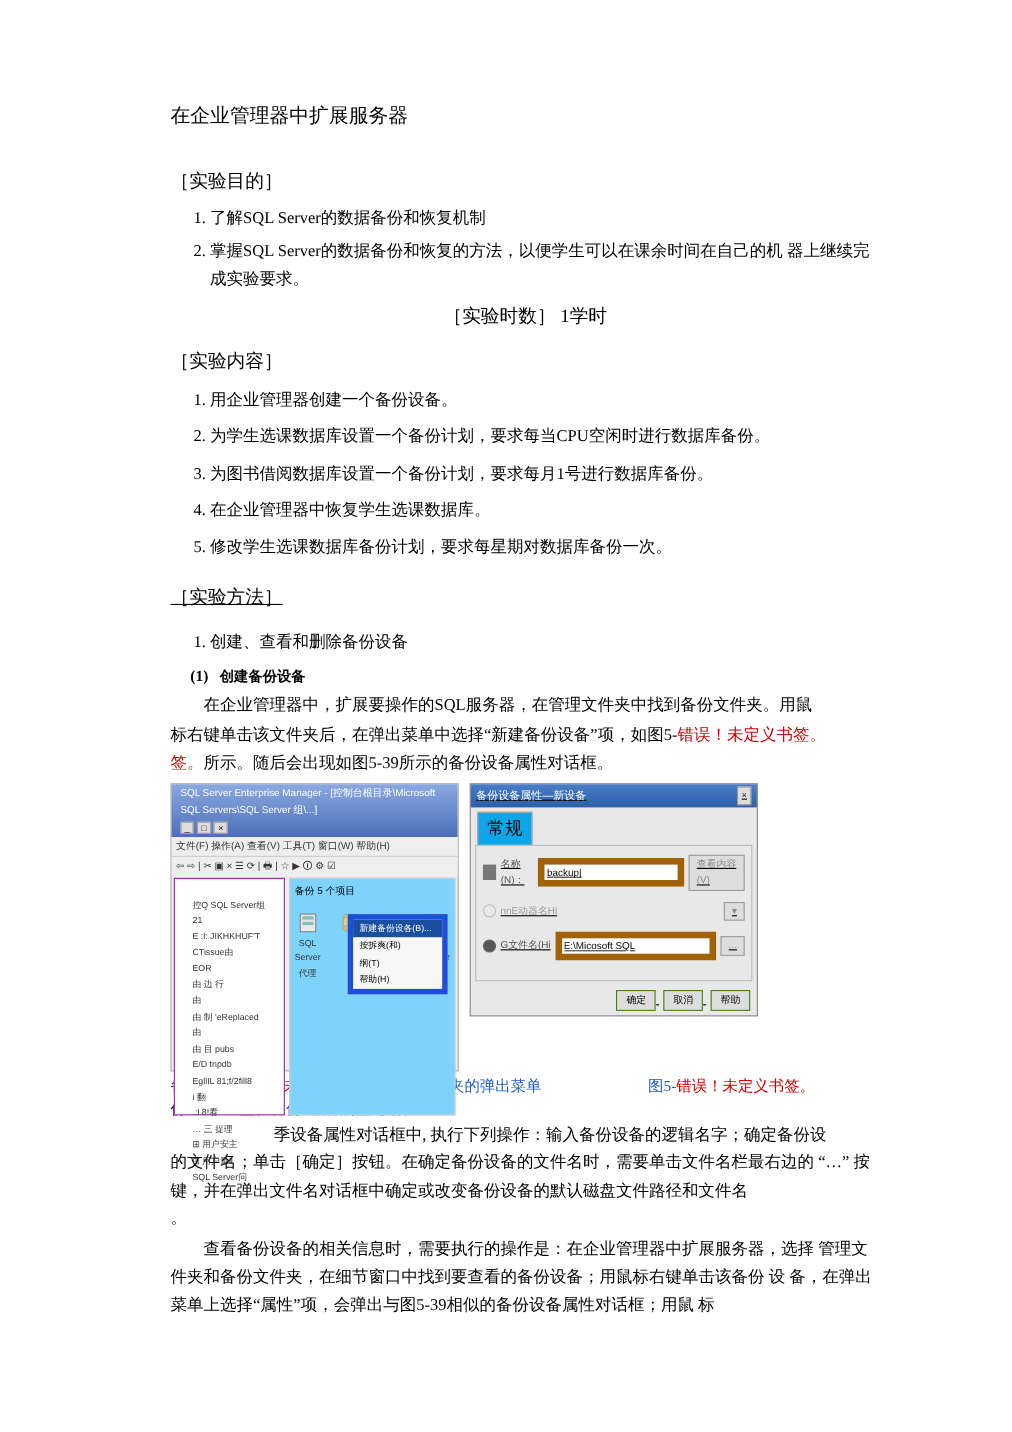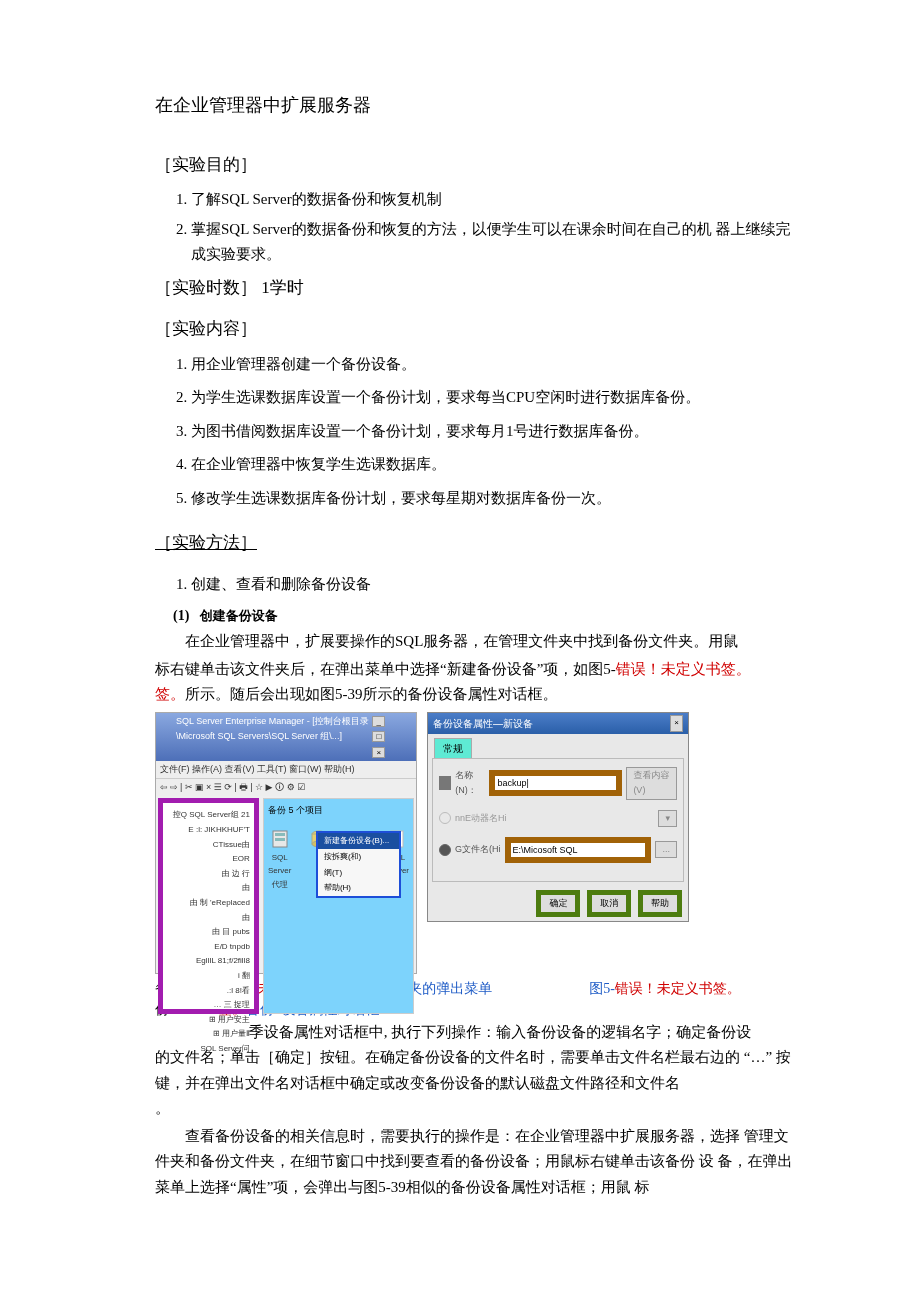--- a/index.html
+++ b/index.html
@@ -26,21 +26,21 @@
     margin-top: 12px;
     margin-bottom: 8px;
   }
   ol.numlist {
     padding-left: 36px;
     margin: 6px 0;
   }
   ol.numlist > li {
     margin-bottom: 4px;
   }
-  .sec3 { margin-top: 6px; }
+  .sec3 { margin-top: 6px; text-align: center; }
   .sec4 { margin-top: 18px; text-decoration: underline; }
   ol.content-list > li { margin-bottom: 8px; }
   .method-sub {
     margin-left: 18px;
     font-size: 14px;
     font-weight: bold;
   }
   .para {
     text-indent: 2em;
     margin: 2px 0;
@@ -56,96 +56,97 @@
     height: 260px;
     background: #efeff0;
     border: 1px solid #aaa;
     position: relative;
     font-size: 9px;
     font-family: Arial, sans-serif;
   }
   .em-title {
     background: linear-gradient(#8aa8e0, #4d6fb8);
     color: #fff;
-    padding: 1px 20px;
+    padding: 1px 8px;
     font-size: 9px;
     display: flex;
     justify-content: space-between;
+    flex-direction: column;
   }
   .em-menu {
     background: #eee;
     padding: 1px 4px;
     color: #333;
     font-size: 9px;
   }
   .em-body {
     display: flex;
     height: 220px;
   }
   .em-tree {
     width: 85px;
     background: #fff;
-    border: 5px solid #a21caf;
+    border: 1px solid #a21caf;
     margin: 2px;
-    padding: 4px;
+    padding: 16px;
     font-size: 8px;
     color: #333;
-    text-align: right;
   }
   .em-tree div { margin: 1px 0; }
   .em-main {
     flex: 1;
     background: #7dd3fc;
     border: 1px solid #ccc;
     margin: 2px;
     padding: 4px;
     position: relative;
   }
   .em-icons { display: flex; gap: 18px; margin-top: 10px; }
   .em-icon { text-align: center; font-size: 8px; color: #333; }
   .em-icon svg { display: block; margin: 0 auto 2px; }
   .em-ctx {
     position: absolute;
     left: 52px;
     top: 32px;
     background: #f7f7f7;
-    border: 2px solid #1d4ed8;
+    border: 5px solid #1d4ed8;
     font-size: 8px;
     white-space: nowrap;
   }
   .em-ctx div { padding: 1px 10px 1px 6px; }
   .em-ctx .hl { background: #1a4fa0; color: #fff; }
   .dlg-wrap {
     flex: 1;
     height: 160px;
     position: relative;
+    text-decoration: underline;
   }
   .dlg {
     width: 260px;
     background: #e8e8e8;
     border: 1px solid #888;
     font-size: 10px;
     font-family: Arial, sans-serif;
   }
   .dlg-title {
     background: linear-gradient(#4b7dc8, #2a5fa8);
     color: #fff;
     padding: 2px 5px;
     display: flex;
     justify-content: space-between;
     font-size: 10px;
   }
   .dlg-tab {
     display: inline-block;
-    background: #5eead4;
+    background: #0ea5e9;
     border: 1px solid #aaa;
     border-bottom: none;
     padding: 1px 8px;
     margin: 4px 0 0 6px;
-    font-size: 10px;
+    font-size: 16px;
   }
   .dlg-body {
     border: 1px solid #bbb;
     margin: 0 4px 4px 4px;
     padding: 8px 6px;
     background: #e8e8e8;
   }
   .dlg-row {
     display: flex;
     align-items: center;
@@ -170,21 +171,21 @@
     font-size: 9px;
     color: #888;
   }
   .dlg-btns {
     text-align: right;
     padding: 4px 6px;
   }
   .dlg-btns span {
     display: inline-block;
     background: #ddd;
-    border: 5px solid #4d7c0f;
+    border: 1px solid #4d7c0f;
     padding: 1px 8px;
     margin-left: 4px;
     font-size: 9px;
   }
   .x-btn { background: #ddd; color: #000; padding: 0 3px; border: 1px solid #999; font-size: 8px; }
   .caption-row {
     margin-top: 4px;
     font-size: 14px;
     line-height: 1.5;
   }

